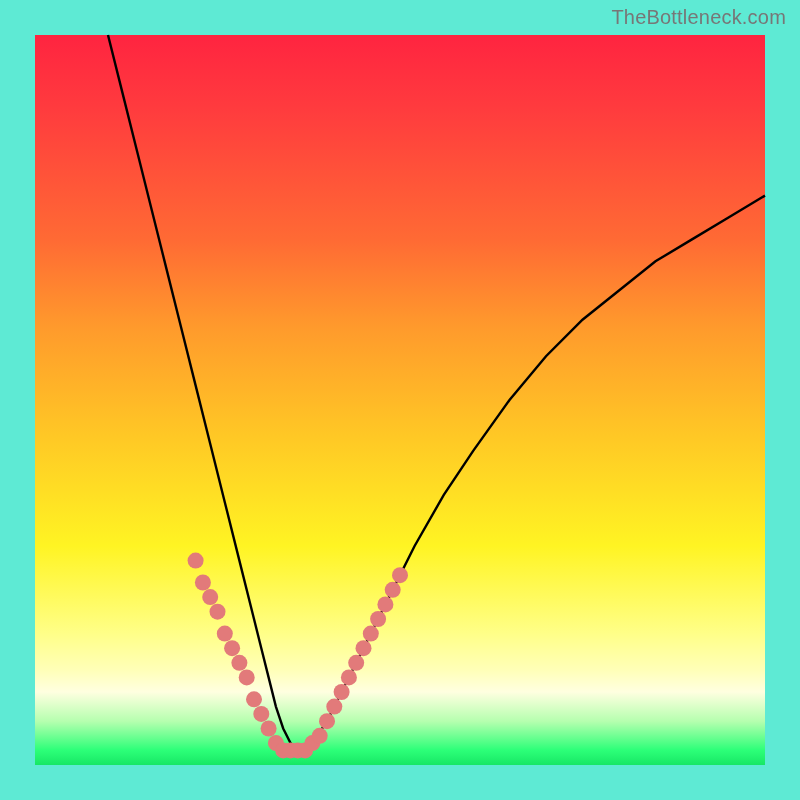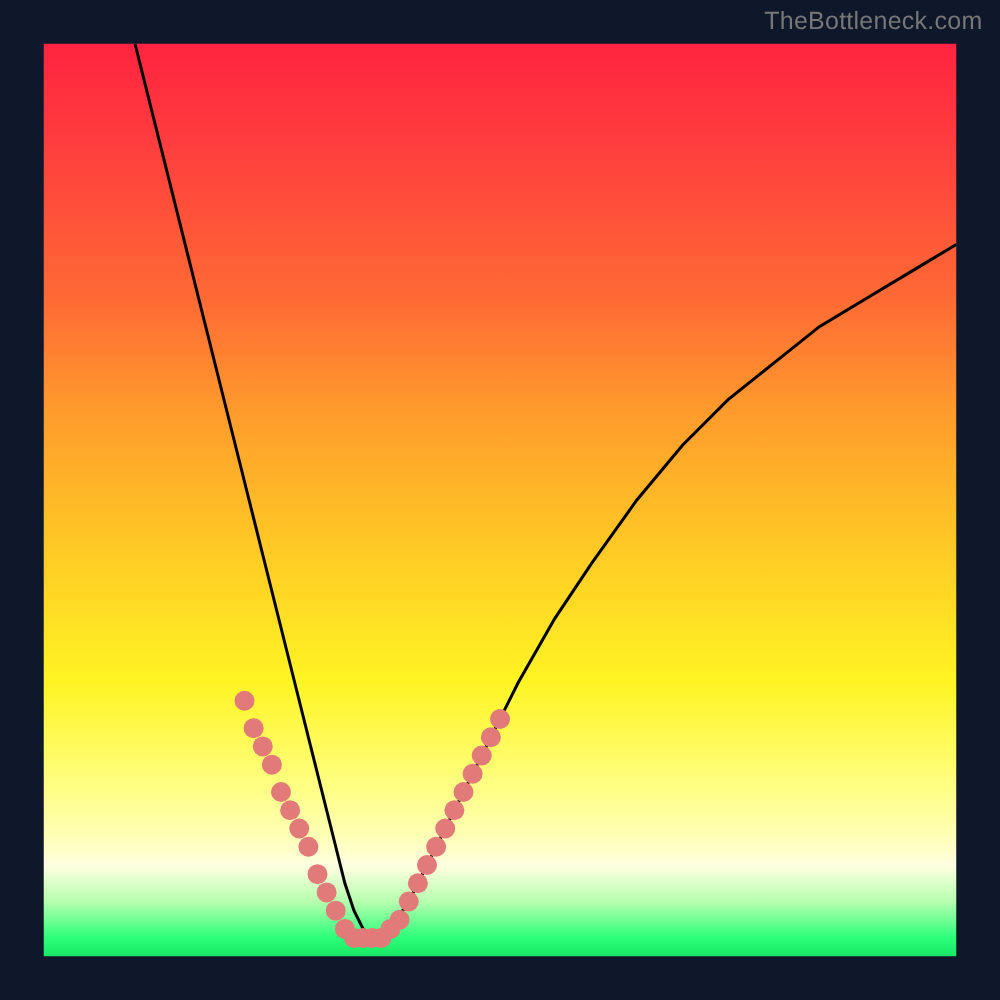--- a/index.html
+++ b/index.html
@@ -10,21 +10,21 @@
     background: #000;
     overflow: hidden;
     font-family: Arial, Helvetica, sans-serif;
   }
   .frame {
     position: absolute;
     left: 0;
     top: 0;
     width: 800px;
     height: 800px;
-    background: #0f172a;
+    background: #5eead4;
   }
   .plot {
     position: absolute;
     left: 35px;
     top: 35px;
     width: 730px;
     height: 730px;
     
     background: linear-gradient(
       to bottom,

